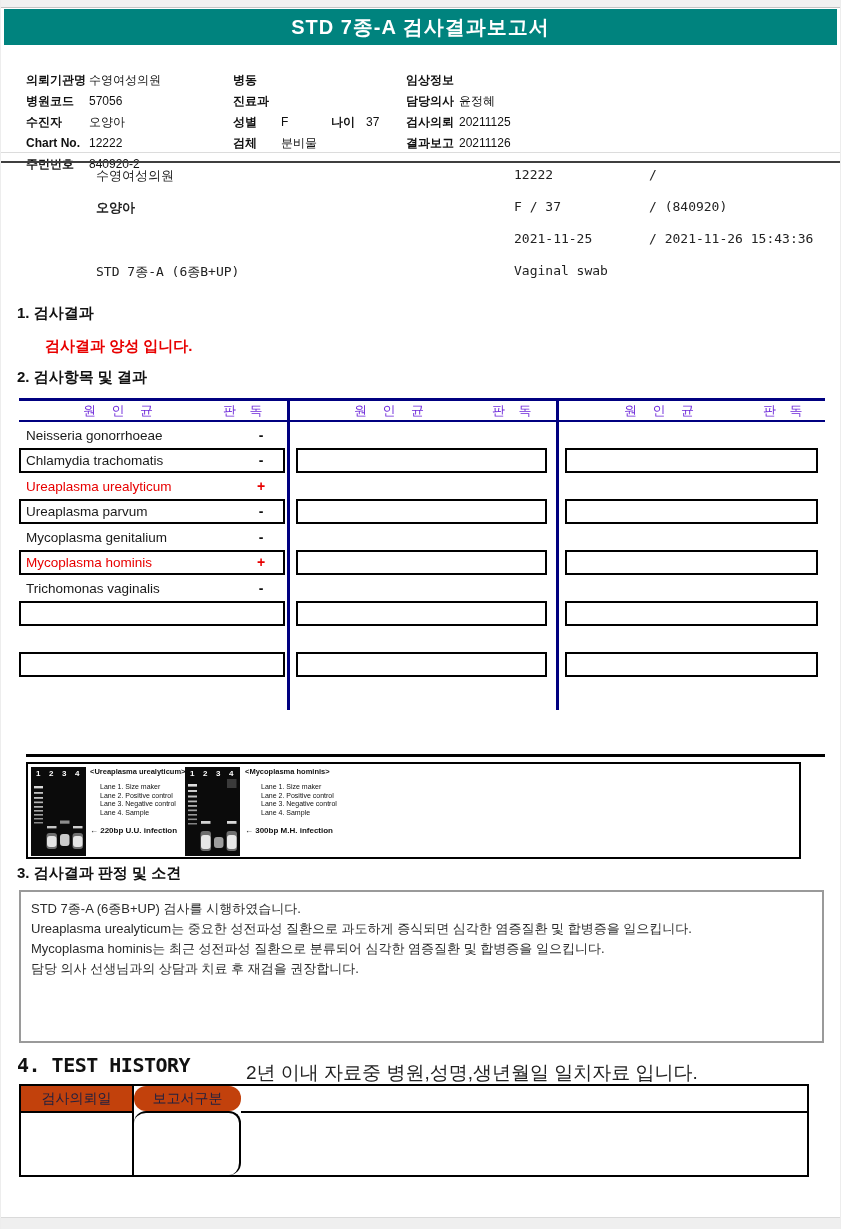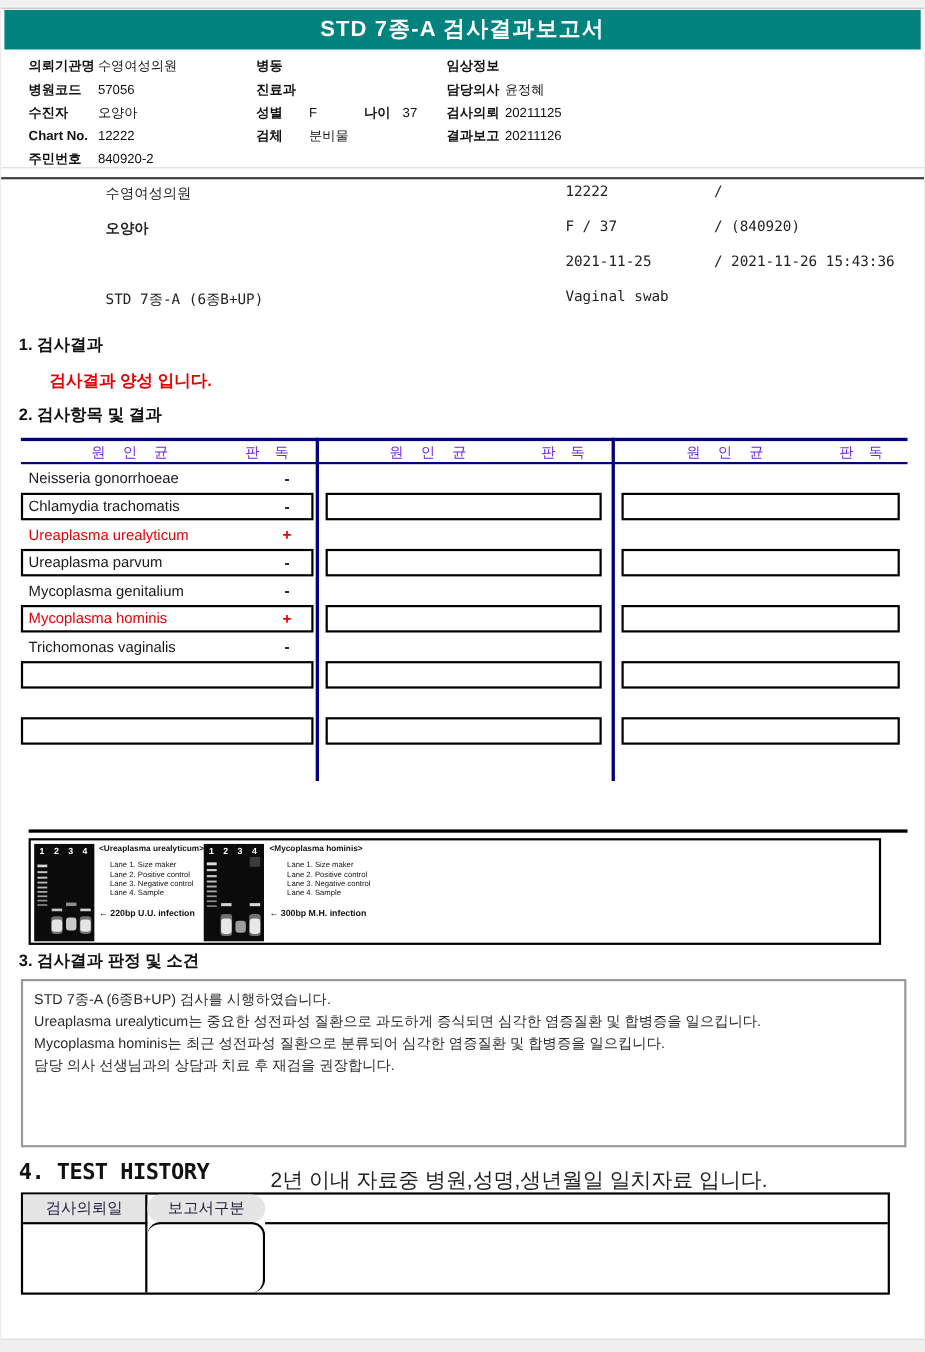--- a/index.html
+++ b/index.html
@@ -10,21 +10,21 @@
   .top-strip{position:absolute;top:0;left:0;right:0;height:7px;background:#f1f1f1;border-bottom:1px solid #c4c4c4;}
   .banner{position:absolute;top:9px;left:3px;right:3px;height:36px;background:#00837e;
           color:#fff;font-size:20px;font-weight:bold;text-align:center;line-height:36px;letter-spacing:1px;}
   
   .header-info{position:absolute;top:50px;left:0;right:0;height:102px;font-size:12px;}
   .hi-col{position:absolute;top:0;}
   .hi-col1{left:25px;width:205px;}
   .hi-col2{left:232px;width:170px;}
   .hi-col3{left:405px;width:300px;}
   .hi-row{height:21px;line-height:21px;white-space:nowrap;}
-  .hi-row span{display:inline-block;vertical-align:top;}
+  .hi-row span{display:inline-block;vertical-align:top;margin-top:20px;}
   .lbl{font-weight:bold;}
   .hi-col1 .lbl{width:63px;}
   .hi-col2 .lbl{width:48px;}
   .hi-col2 .val{width:50px;}
   .hi-col2 .lbl2{width:35px;font-weight:bold;}
   .hi-col3 .lbl{width:53px;}
   .light-line{position:absolute;top:152px;left:0;right:0;border-top:1px solid #dcdcdc;}
   .rule{position:absolute;top:161px;left:0;right:0;border-top:2px solid #3f3f3f;}
   
   .summary span{position:absolute;font-family:"DejaVu Sans Mono",monospace;font-size:13px;color:#222;white-space:nowrap;}
@@ -69,21 +69,21 @@
   .gel-band{margin-top:9px;font-size:8px;font-weight:bold;white-space:nowrap;}
   
   .sec3-h{top:864px;}
   .comment-box{position:absolute;left:18px;top:890px;width:805px;height:153px;border:2px solid #9a9a9a;
                box-sizing:border-box;padding:7px 10px;font-size:13px;line-height:20px;color:#2b2b2b;}
   
   .sec4-h{top:1053px;font-family:"DejaVu Sans Mono",monospace;font-size:20px;letter-spacing:-0.5px;}
   .sec4-note{position:absolute;left:245px;top:1060px;font-size:19px;color:#222;white-space:nowrap;}
   .history{position:absolute;left:18px;top:1084px;width:790px;border:2px solid #000;box-sizing:border-box;}
   .h-row{display:flex;}
-  .h-head .h-cell{background:#e5e5e5;height:25px;line-height:25px;font-size:14px;color:#202040;padding-left:8px;box-sizing:border-box;}
+  .h-head .h-cell{background:#c2410c;height:25px;line-height:25px;font-size:14px;color:#202040;padding-left:8px;box-sizing:border-box;}
   .h-cell{border-right:2px solid #000;box-sizing:border-box;}
   .h-cell:last-child{border-right:none;}
   .h-c1{width:113px;text-align:center;padding-left:0 !important;}
   .h-c2{width:107px;text-align:center;padding-left:0 !important;border-radius:12px;}
   .h-c3{flex:1;}
   .h-body .h-cell{height:64px;border-top:2px solid #000;}
   
   .footer-bar{position:absolute;left:0;right:0;top:1217px;height:12px;background:#efefef;border-top:1px solid #dadada;}
 </style>
 </head>

